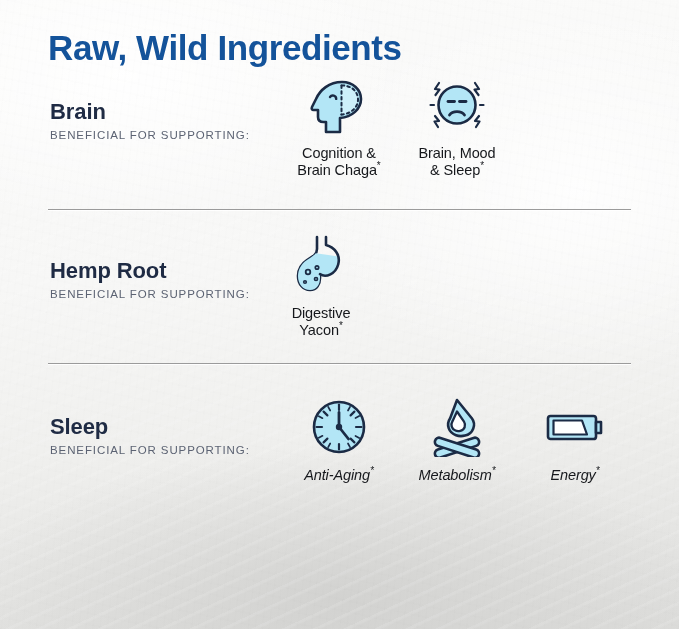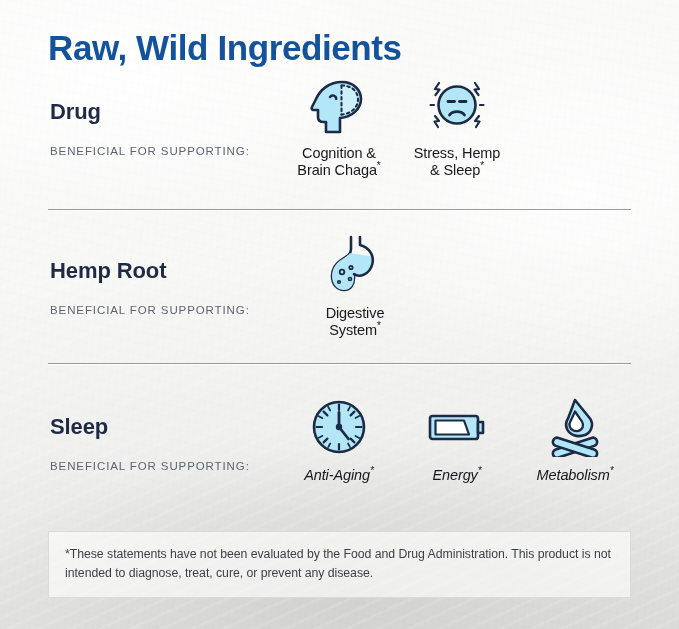--- a/index.html
+++ b/index.html
@@ -62,21 +62,21 @@
   }
   .sec-name {
     font-size: 22px;
     font-weight: 700;
     color: #1f2b44;
     letter-spacing: -0.1px;
     line-height: 26px;
     white-space: nowrap;
   }
   .sec-sub {
-    margin-top: 19px;
+    margin-top: 3px;
     font-size: 11.5px;
     letter-spacing: 0.9px;
     color: #5c6373;
     line-height: 14px;
     white-space: nowrap;
   }
 
   .icons-row {
     position: absolute;
     display: flex;
@@ -134,21 +134,21 @@
 </head>
 <body>
 
 <div id="page">
   <div id="texture"></div>
 
   <h1 id="page-title">Raw, Wild Ingredients</h1>
 
   <div class="section">
     <div class="sec-label-wrap" style="top:99px;">
-      <div class="sec-name">Drug</div>
+      <div class="sec-name">Brain</div>
       <div class="sec-sub">BENEFICIAL FOR SUPPORTING:</div>
     </div>
 
     <div class="icons-row" style="left:280px; top:74px;">
 
       <div class="icon-cell">
         <div class="icon-art">
           <svg width="60" height="58" viewBox="0 0 60 58" aria-hidden="true">
             <path d="M33 6 C20 6 11 14 7 23 L3 31 C2.2 32.6 3 34 4.6 34 L9 34 L9 41 C9 44 11 46 14.5 46 L17 46 L17 56 L31 56 L31 42 C43 41 52 33 52 23 C52 13.5 44 6 33 6 Z" fill="#b3e6f6" stroke="#1b2b45" stroke-width="2.6" stroke-linejoin="round"></path>
             <path d="M32.5 9.5 C42.5 9.5 49 15.5 49 23.4 C49 31 42.5 37.6 32.5 38.5 Z" fill="#cdeffa" stroke="none"></path>
@@ -172,54 +172,54 @@
             <path d="M23.5 39 C26.5 34.5 35.5 34.5 38.5 39" fill="none" stroke="#1b2b45" stroke-width="2.8" stroke-linecap="round"></path>
             <path d="M13 7 L9 13 L13.5 13.6 L9.5 19" fill="none" stroke="#1b2b45" stroke-width="2.2" stroke-linecap="round" stroke-linejoin="round"></path>
             <path d="M49 7 L53 13 L48.5 13.6 L52.5 19" fill="none" stroke="#1b2b45" stroke-width="2.2" stroke-linecap="round" stroke-linejoin="round"></path>
             <path d="M12 51 L8.5 45.5 L13 45 L9 40" fill="none" stroke="#1b2b45" stroke-width="2.2" stroke-linecap="round" stroke-linejoin="round"></path>
             <path d="M50 51 L53.5 45.5 L49 45 L53 40" fill="none" stroke="#1b2b45" stroke-width="2.2" stroke-linecap="round" stroke-linejoin="round"></path>
             <line x1="4.5" y1="29" x2="8" y2="29" stroke="#1b2b45" stroke-width="2.2" stroke-linecap="round"></line>
             <line x1="54" y1="29" x2="57.5" y2="29" stroke="#1b2b45" stroke-width="2.2" stroke-linecap="round"></line>
           </svg>
         </div>
         <div class="icon-cap">
-          <span>Stress, Hemp</span><br>
+          <span>Brain, Mood</span><br>
           <span>&amp; Sleep</span><sup>*</sup>
         </div>
       </div>
 
     </div>
   </div>
 
   <div class="divider" style="top:209px;"></div>
 
   <div class="section">
     <div class="sec-label-wrap" style="top:258px;">
       <div class="sec-name">Hemp Root</div>
       <div class="sec-sub">BENEFICIAL FOR SUPPORTING:</div>
     </div>
 
-    <div class="icons-row" style="left:296px; top:234px;">
+    <div class="icons-row" style="left:262px; top:234px;">
       <div class="icon-cell">
         <div class="icon-art">
           <svg width="58" height="62" viewBox="0 0 58 62" aria-hidden="true">
             <path d="M25 3 L25 15 C25 21 20 23 15 26 C9 30 6 36 6 42 C6 50 11 56 18 56 C25 56 28 50 28 44 L28 40" fill="none" stroke="#1b2b45" stroke-width="2.6" stroke-linecap="round" stroke-linejoin="round"></path>
             <path d="M25 3 L25 15 C25 21 20 23 15 26 C9 30 6 36 6 42 C6 50 11 56 18 56 C25 56 28 50 28 44 L28 40 C35 42 44 38 46 30 C48.5 20 42 12 34 10 L34 3" fill="#b3e6f6" stroke="none" opacity="0"></path>
             <path d="M34 3 L34 11 C42.5 13 48.5 20.5 46 30 C43.5 39 34 43 28 40 L28 44 C28 50 25 56 18 56 C11 56 6 50 6 42 C6 36 9 30 15 26 C18.5 23.7 21.5 22 23.5 19.5 L45.5 24.5 C46.8 27 46.9 30.5 46 33 C43 41 34 44 28 40.5 L28 44 C28 50.5 25 56.5 18 56.5 C11 56.5 5.5 50.5 5.5 42.3 C5.5 36 9 30 15 26.2 Z" fill="none" stroke="none"></path>
             <path d="M23.8 19.2 C21.7 21.9 18.6 23.6 15 26 C9 30 6 36 6 42 C6 50 11 56 18 56 C25 56 28 50 28 44 L28 40.2 C34 43.5 43.4 40 46.2 31.2 C47.2 28 47 24.9 46.2 22.4 Z" fill="#b3e6f6" stroke="none"></path>
             <path d="M34 3 L34 11 C42.5 13.2 48.8 20.8 46.2 30.5 C43.6 40 34 44 28 40.2" fill="none" stroke="#1b2b45" stroke-width="2.6" stroke-linecap="round" stroke-linejoin="round"></path>
             <circle cx="16" cy="38" r="2.3" fill="none" stroke="#1b2b45" stroke-width="1.8"></circle>
             <circle cx="25" cy="33.5" r="1.7" fill="none" stroke="#1b2b45" stroke-width="1.7"></circle>
             <circle cx="24" cy="45" r="1.5" fill="none" stroke="#1b2b45" stroke-width="1.7"></circle>
             <circle cx="13" cy="48" r="1.3" fill="none" stroke="#1b2b45" stroke-width="1.6"></circle>
           </svg>
         </div>
         <div class="icon-cap">
           <span>Digestive</span><br>
-          <span>System</span><sup>*</sup>
+          <span>Yacon</span><sup>*</sup>
         </div>
       </div>
     </div>
   </div>
 
   <div class="divider" style="top:363px;"></div>
 
   <div class="section">
     <div class="sec-label-wrap" style="top:414px;">
       <div class="sec-name">Sleep</div>
@@ -257,47 +257,44 @@
             <circle cx="29" cy="29" r="3.2" fill="#1b2b45"></circle>
           </svg>
         </div>
         <div class="icon-cap">
           <span>Anti-Aging</span><sup>*</sup>
         </div>
       </div>
 
       <div class="icon-cell">
         <div class="icon-art">
-          <svg width="62" height="44" viewBox="0 0 62 44" aria-hidden="true">
-            <rect x="4" y="11" width="48" height="23" rx="2.6" fill="#b3e6f6" stroke="#1b2b45" stroke-width="2.6"></rect>
-            <path d="M52 17 L57 17 L57 28 L52 28 Z" fill="#b3e6f6" stroke="#1b2b45" stroke-width="2.6" stroke-linejoin="round"></path>
-            <path d="M9.5 15.5 L38 15.5 L43 29.5 L9.5 29.5 Z" fill="#ffffff" stroke="#1b2b45" stroke-width="2.2" stroke-linejoin="round"></path>
-          </svg>
-        </div>
-        <div class="icon-cap">
-          <span>Energy</span><sup>*</sup>
-        </div>
-      </div>
-
-      <div class="icon-cell">
-        <div class="icon-art">
           <svg width="58" height="60" viewBox="0 0 58 60" aria-hidden="true">
             <path d="M29 3 L44 21.5 C48.5 27.6 45 37 37 38.6 C34.5 39.2 30.5 39.2 28 38.2 C20.5 35.6 18 27.5 22 21.6 Z" fill="#b3e6f6" stroke="#1b2b45" stroke-width="2.6" stroke-linejoin="round"></path>
             <path d="M29 14.5 L36 24.6 C38.4 28.2 36.6 33 32.2 33.8 C30.8 34.1 28.6 34 27.5 33.5 C23.6 32 22.4 27.6 24.4 24.4 Z" fill="#ffffff" stroke="#1b2b45" stroke-width="2.3" stroke-linejoin="round"></path>
             <g stroke="#1b2b45" stroke-width="2.6" stroke-linejoin="round">
               <rect x="6" y="46.5" width="46" height="8.4" rx="4.2" fill="#b3e6f6" transform="rotate(-18 29 50.7)"></rect>
               <rect x="6" y="46.5" width="46" height="8.4" rx="4.2" fill="#b3e6f6" transform="rotate(18 29 50.7)"></rect>
             </g>
           </svg>
         </div>
         <div class="icon-cap">
           <span>Metabolism</span><sup>*</sup>
         </div>
       </div>
 
+      <div class="icon-cell">
+        <div class="icon-art">
+          <svg width="62" height="44" viewBox="0 0 62 44" aria-hidden="true">
+            <rect x="4" y="11" width="48" height="23" rx="2.6" fill="#b3e6f6" stroke="#1b2b45" stroke-width="2.6"></rect>
+            <path d="M52 17 L57 17 L57 28 L52 28 Z" fill="#b3e6f6" stroke="#1b2b45" stroke-width="2.6" stroke-linejoin="round"></path>
+            <path d="M9.5 15.5 L38 15.5 L43 29.5 L9.5 29.5 Z" fill="#ffffff" stroke="#1b2b45" stroke-width="2.2" stroke-linejoin="round"></path>
+          </svg>
+        </div>
+        <div class="icon-cap">
+          <span>Energy</span><sup>*</sup>
+        </div>
+      </div>
+
     </div>
   </div>
 
-  <div id="footnote-box">
-    <div id="footnote-text">*These statements have not been evaluated by the Food and Drug Administration. This product is not intended to diagnose, treat, cure, or prevent any disease.</div>
-  </div>
 
 </div>
 
 </body></html>

